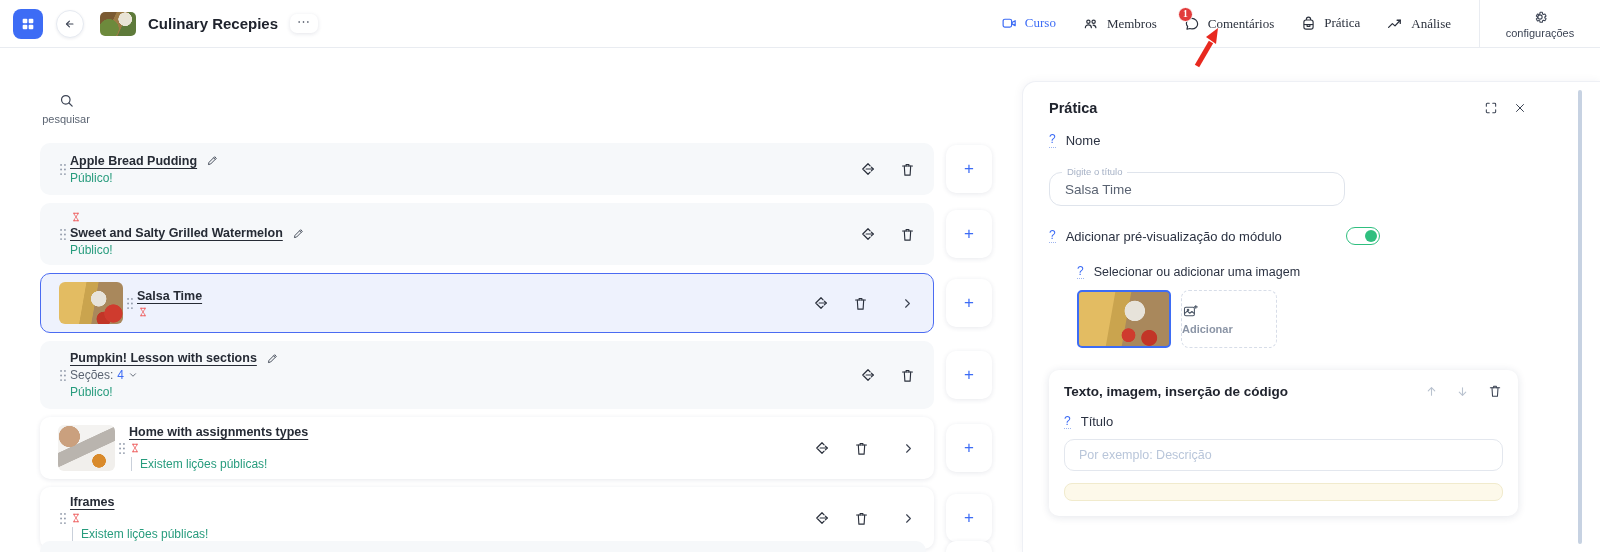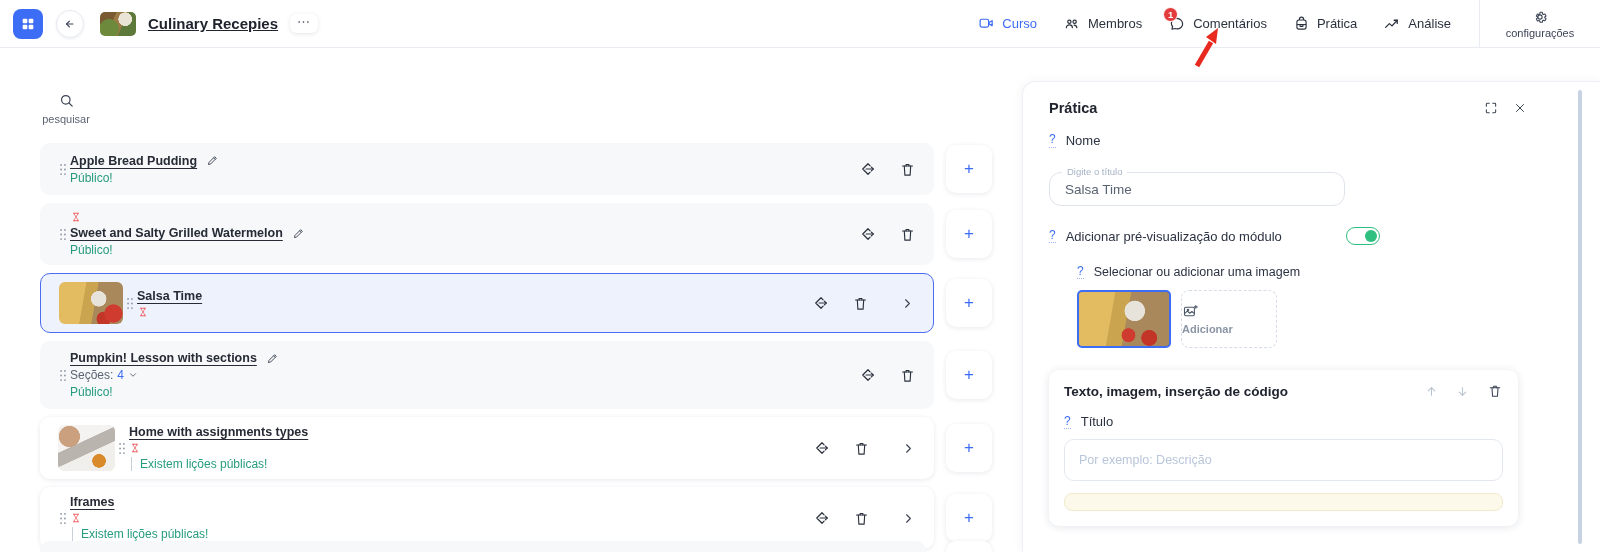--- a/index.html
+++ b/index.html
@@ -13,25 +13,25 @@
   .btn-grid { width:30px; height:30px; border-radius:8px; background:#3d6cf5;
     display:flex; align-items:center; justify-content:center; cursor:pointer; }
   .btn-back { width:28px; height:28px; border-radius:50%; background:#fff;
     border:1px solid #e6eaf1; box-shadow:0 1px 3px rgba(30,40,80,.08);
     display:flex; align-items:center; justify-content:center; margin-left:13px; cursor:pointer; }
   .course-thumb { width:36px; height:24px; border-radius:5px; margin-left:16px;
     background:
       radial-gradient(circle at 70% 30%, #e9e4d6 0 22%, transparent 23%),
       radial-gradient(circle at 25% 70%, #6d8a3c 0 30%, transparent 31%),
       linear-gradient(115deg, #7a5a32 0 35%, #9c7a45 36% 60%, #5e7a3a 61%); }
-  .app-title { font-size:15px; font-weight:bold; color:#20242e; margin-left:12px;text-decoration:underline; }
+  .app-title { font-size:15px; font-weight:bold; color:#20242e; margin-left:12px; }
   .btn-more { margin-left:12px; padding:1px 7px 5px; border-radius:7px; background:#fff;
     box-shadow:0 1px 4px rgba(30,40,80,.12); color:#4a5160; font-size:13px;
     letter-spacing:1px; line-height:1; cursor:pointer; }
-  .topnav { margin-left:auto; display:flex; align-items:center; gap:26px; }
+  .topnav { margin-left:auto; display:flex; align-items:flex-start; gap:26px;font-family:Liberation Serif, serif; }
   .nav-item { display:flex; align-items:center; gap:7px; font-size:13px;
     color:#2b313d; cursor:pointer; position:relative; }
   .nav-item.active { color:#3d6cf5; }
   .nav-icon-wrap { position:relative; }
   .nav-badge { position:absolute; top:-8px; left:-5px; min-width:15px; height:15px;
     border-radius:50%; background:#e23c3c; color:#fff; font-size:9.5px; font-weight:bold;
     display:flex; align-items:center; justify-content:center; border:1.5px solid #fff; }
   .top-divider { width:1px; height:48px; background:#e9ecf1; margin-left:28px; }
   .settings { width:120px; display:flex; flex-direction:column; align-items:center;
     justify-content:center; gap:2px; cursor:pointer; }
@@ -120,21 +120,21 @@
   .add-box { width:96px; height:58px; border:1.5px dashed #d7dde8; border-radius:8px;
     display:flex; flex-direction:column; align-items:flex-start; justify-content:center;
     gap:3px; color:#6b7585; cursor:pointer;font-weight:bold; }
   .add-box span { font-size:11px; color:#8b95a6; }
   .block-card { margin-top:22px; margin-right:56px; border-radius:10px; background:#fff;
     box-shadow:0 1px 8px rgba(25,39,80,.12); padding:13px 15px 15px; }
   .block-head { display:flex; align-items:center; }
   .block-title { font-size:13.5px; font-weight:bold; color:#20242e; }
   .block-icons { margin-left:auto; display:flex; gap:18px; align-items:center; }
   .dim { color:#b9c2cf; }
-  .titulo-input { margin-top:10px; width:100%; height:42px; border:1px solid #e3e7ee;
+  .titulo-input { margin-top:10px; width:100%; height:32px; border:1px solid #e3e7ee;
     border-radius:10px; padding:0 14px; font-size:12.5px; color:#3c4656; outline:none;
     background:#fff; font-family:"Liberation Sans", sans-serif; }
   .titulo-input::placeholder { color:#b9c6da; }
   .info-box { margin-top:17px; background:#e9f4fb; border:1px solid #bedcef;
     border-radius:8px; padding:9px 13px; font-size:12.5px; color:#3c4656; line-height:1.55; }
   .warn-box { margin-top:12px; background:#fdf9ea; border:1px solid #f1ebcd;
     border-radius:8px; padding:8px 13px; font-size:12.5px; color:#3c4656; line-height:1.5; }
   .panel-scrollbar { position:absolute; right:18px; top:8px; bottom:8px; width:4px;
     border-radius:2px; background:#c7d2e2; cursor:pointer; }
 </style>

